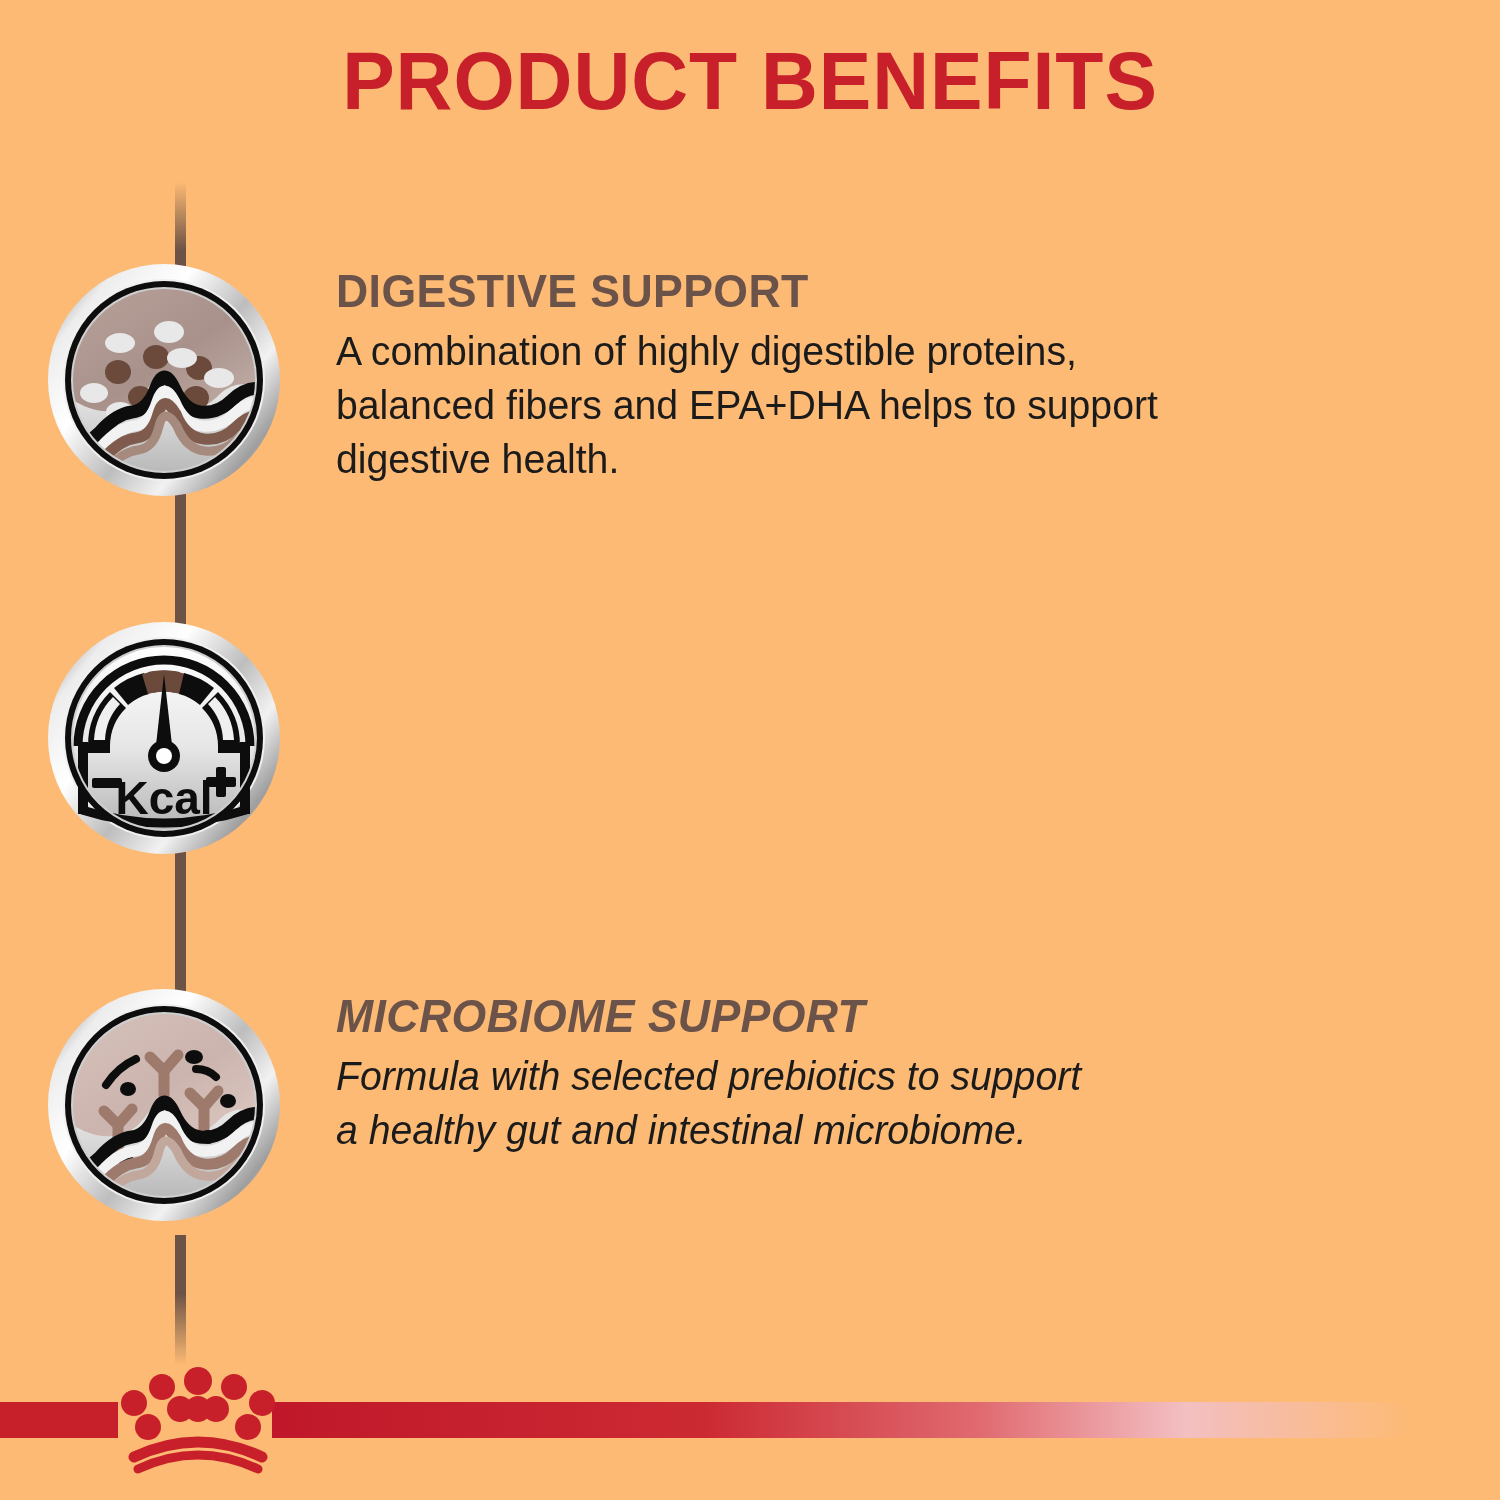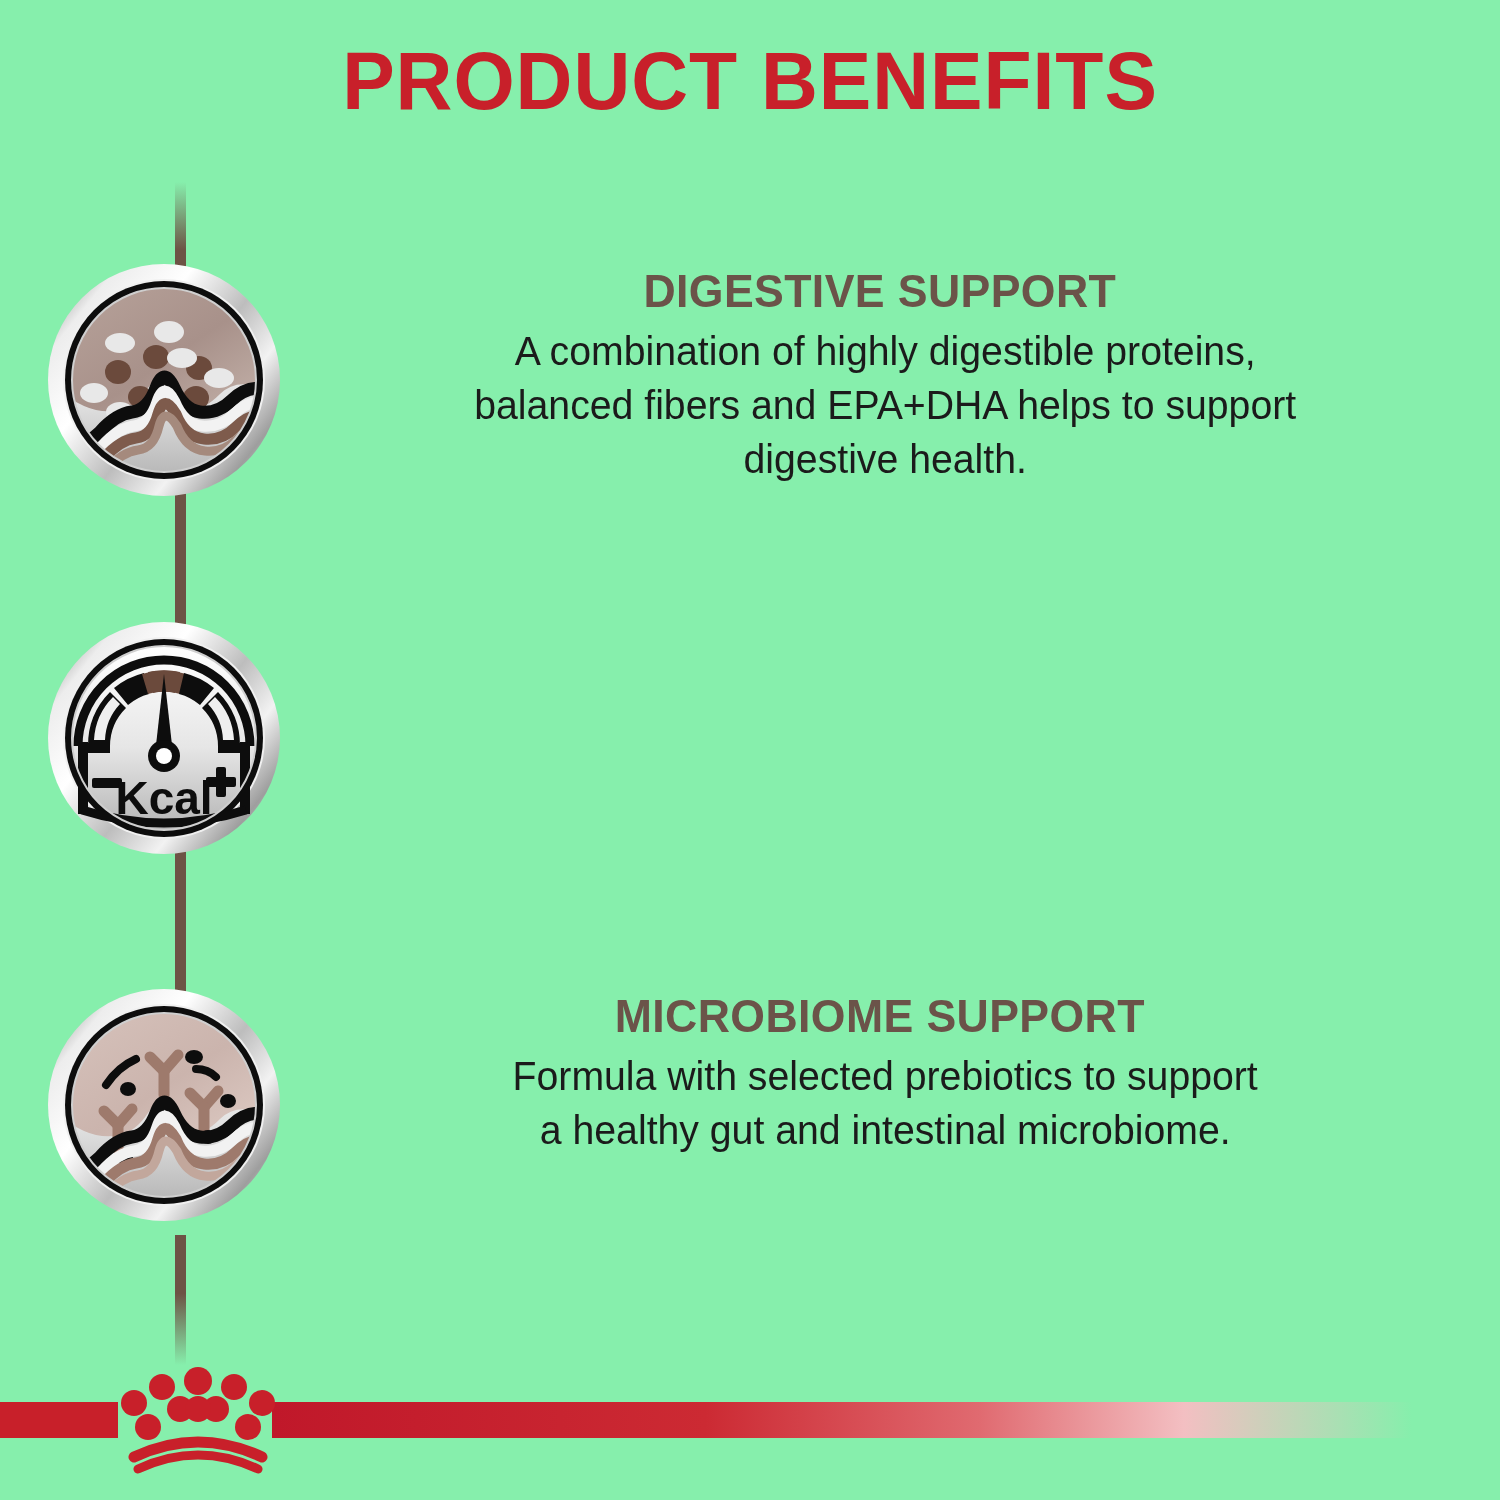--- a/index.html
+++ b/index.html
@@ -11,21 +11,21 @@
     height: 1500px;
     background: #ffffff;
     font-family: "Liberation Sans", sans-serif;
     overflow: hidden;
     position: relative;
   }
 
   .page {
     position: absolute;
     inset: 0;
-    background: #86efac;
+    background: #fdba74;
   }
 
   
   .title {
     position: absolute;
     top: 34px;
     left: 0;
     width: 1500px;
     text-align: center;
     font-family: "Liberation Sans Narrow", "Liberation Sans", sans-serif;
@@ -60,38 +60,37 @@
 
   
   .row {
     position: absolute;
     left: 0;
     width: 1500px;
     height: 240px;
   }
   .row-1 { top: 260px; }
   .row-2 { top: 618px; }
-  .row-3 { top: 985px; }
+  .row-3 { top: 985px; font-style: italic; }
 
   .icon-wrap {
     position: absolute;
     left: 44px;
     top: 0;
     width: 240px;
     height: 240px;
     z-index: 3;
   }
   .icon-wrap svg { display: block; width: 240px; height: 240px; }
 
   .text-col {
     position: absolute;
-    left: 356px;
+    left: 336px;
     top: 6px;
     width: 1080px;
-    text-align: center;
   }
   .benefit-title {
     font-family: "Liberation Sans Narrow", "Liberation Sans", sans-serif;
     font-weight: 700;
     font-size: 46px;
     line-height: 50px;
     color: #6b5349;
     letter-spacing: 0.4px;
     transform: scaleX(0.97);
     transform-origin: left center;

